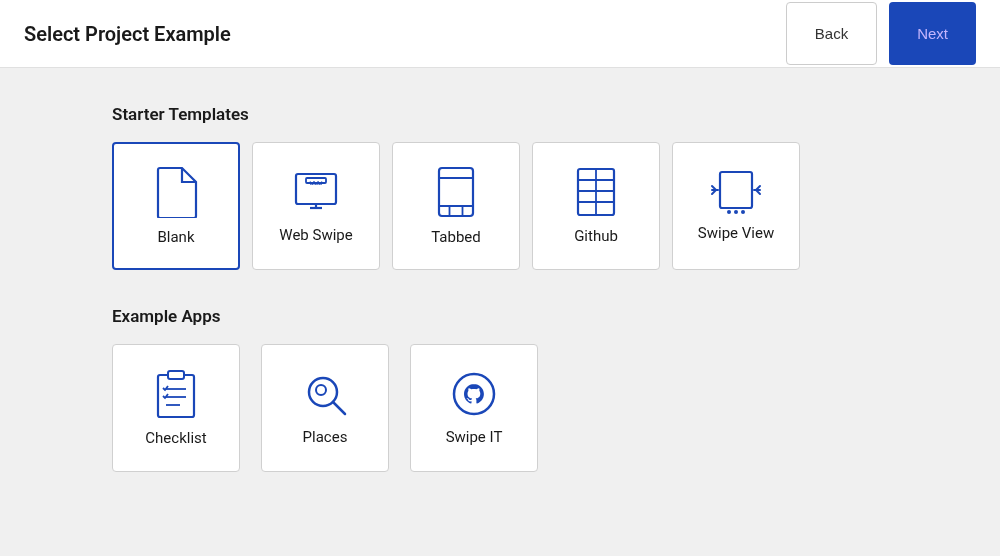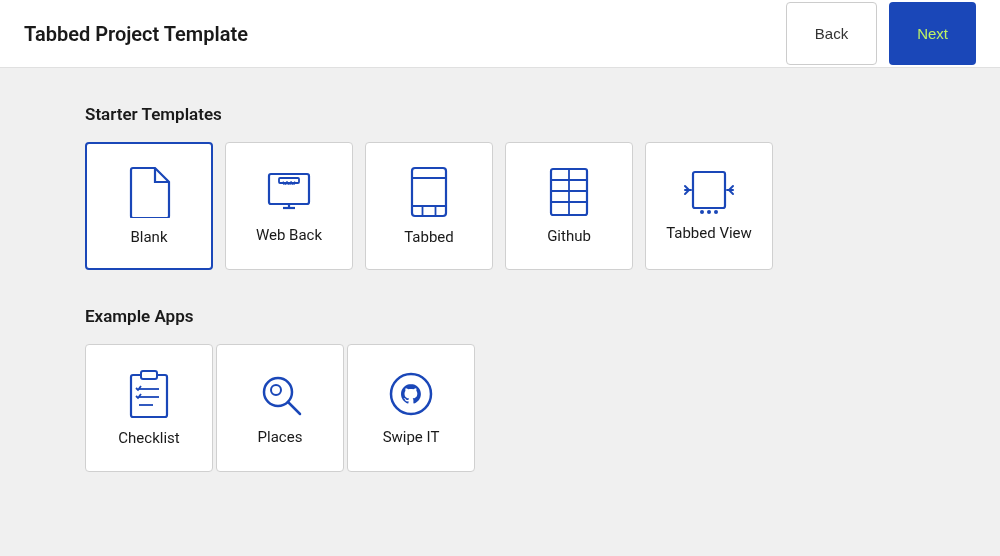--- a/index.html
+++ b/index.html
@@ -41,31 +41,31 @@
       padding: 22px 28px;
       font-size: 15px;
       font-weight: 500;
       border-radius: 4px;
       cursor: pointer;
     }
 
     .btn-next {
       background: #1a47b8;
       border: none;
-      color: #bef264;
+      color: #c4b5fd;
       padding: 10px 28px;
       font-size: 15px;
       font-weight: 500;
       border-radius: 4px;
       cursor: pointer;
     }
 
     
     .main {
-      padding: 36px 85px;
+      padding: 36px 112px;
     }
 
     .section-title {
       font-size: 17px;
       font-weight: 600;
       color: #1a1a1a;
       margin-bottom: 18px;
     }
 
     
@@ -106,28 +106,28 @@
       justify-content: flex-start;
     }
 
     svg {
       color: #1a47b8;
     }
 
     
     .example-grid {
       display: flex;
-      gap: 3px;
+      gap: 21px;
     }
   </style>
 </head>
 <body>
 
 <div class="header">
-  <span class="header-title">Tabbed Project Template</span>
+  <span class="header-title">Select Project Example</span>
   <div class="header-buttons">
     <button class="btn-back">Back</button>
     <button class="btn-next">Next</button>
   </div>
 </div>
 
 <div class="main">
 
   <div>
     <div class="section-title">Starter Templates</div>
@@ -146,21 +146,21 @@
       <div class="template-card">
         <div class="icon-wrap">
           <svg width="48" height="48" viewBox="0 0 48 48" fill="none" xmlns="http://www.w3.org/2000/svg">
             <rect x="4" y="6" width="40" height="30" rx="2" stroke="#1a47b8" stroke-width="2.2" fill="none"></rect>
             <rect x="14" y="10" width="20" height="5" rx="1" stroke="#1a47b8" stroke-width="1.8" fill="none"></rect>
             <text x="24" y="17" text-anchor="middle" font-size="7" fill="#1a47b8" font-family="monospace" font-weight="bold">www</text>
             <line x1="18" y1="40" x2="30" y2="40" stroke="#1a47b8" stroke-width="2.2"></line>
             <line x1="24" y1="36" x2="24" y2="40" stroke="#1a47b8" stroke-width="2.2"></line>
           </svg>
         </div>
-        <span class="template-card-label">Web Back</span>
+        <span class="template-card-label">Web Swipe</span>
       </div>
 
       <div class="template-card">
         <div class="icon-wrap">
           <svg width="38" height="52" viewBox="0 0 38 52" fill="none" xmlns="http://www.w3.org/2000/svg">
             <rect x="2" y="2" width="34" height="48" rx="3" stroke="#1a47b8" stroke-width="2.2" fill="none"></rect>
             <line x1="2" y1="12" x2="36" y2="12" stroke="#1a47b8" stroke-width="1.8"></line>
             <line x1="2" y1="40" x2="36" y2="40" stroke="#1a47b8" stroke-width="1.8"></line>
             <line x1="12.5" y1="40" x2="12.5" y2="50" stroke="#1a47b8" stroke-width="1.8"></line>
             <line x1="25.5" y1="40" x2="25.5" y2="50" stroke="#1a47b8" stroke-width="1.8"></line>
@@ -190,21 +190,21 @@
             <line x1="44" y1="20" x2="50" y2="20" stroke="#1a47b8" stroke-width="2" stroke-linecap="round"></line>
             <line x1="2" y1="16" x2="6" y2="20" stroke="#1a47b8" stroke-width="2" stroke-linecap="round"></line>
             <line x1="2" y1="24" x2="6" y2="20" stroke="#1a47b8" stroke-width="2" stroke-linecap="round"></line>
             <line x1="50" y1="16" x2="46" y2="20" stroke="#1a47b8" stroke-width="2" stroke-linecap="round"></line>
             <line x1="50" y1="24" x2="46" y2="20" stroke="#1a47b8" stroke-width="2" stroke-linecap="round"></line>
             <circle cx="19" cy="42" r="2" fill="#1a47b8"></circle>
             <circle cx="26" cy="42" r="2" fill="#1a47b8"></circle>
             <circle cx="33" cy="42" r="2" fill="#1a47b8"></circle>
           </svg>
         </div>
-        <span class="template-card-label">Tabbed View</span>
+        <span class="template-card-label">Swipe View</span>
       </div>
 
     </div>
   </div>
 
   <div>
     <div class="section-title">Example Apps</div>
     <div class="example-grid">
 
       <div class="template-card">

